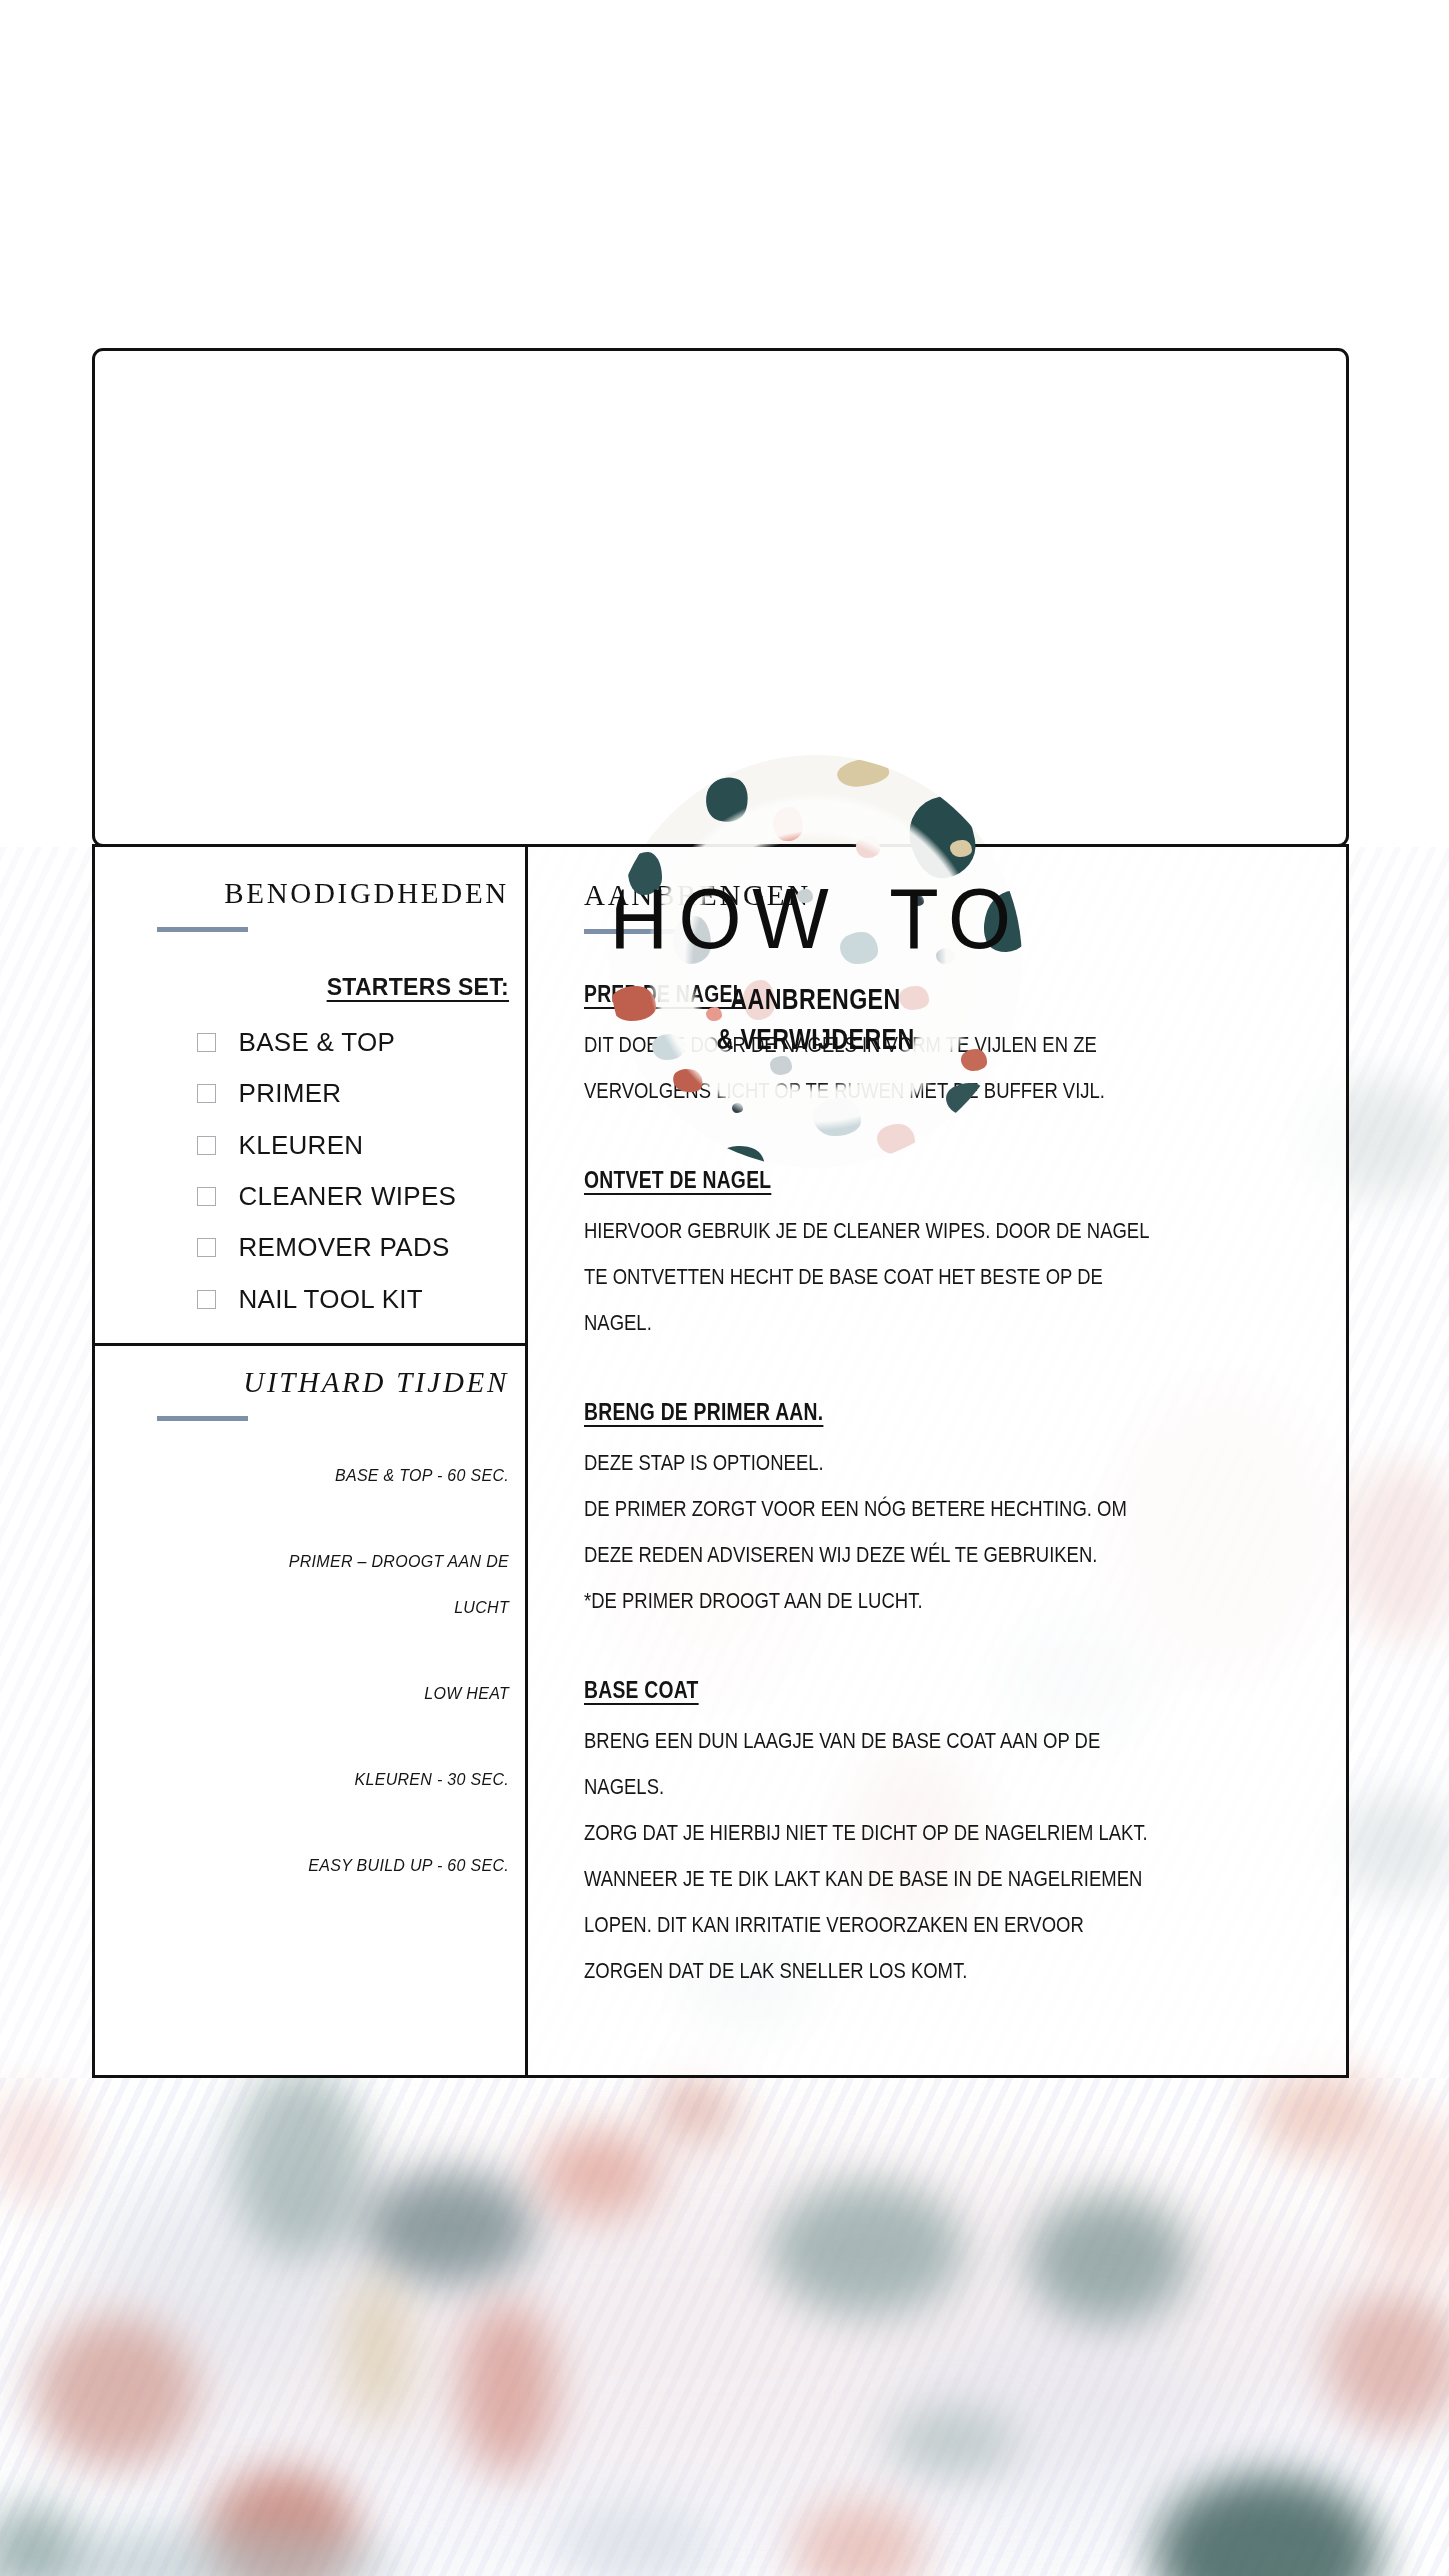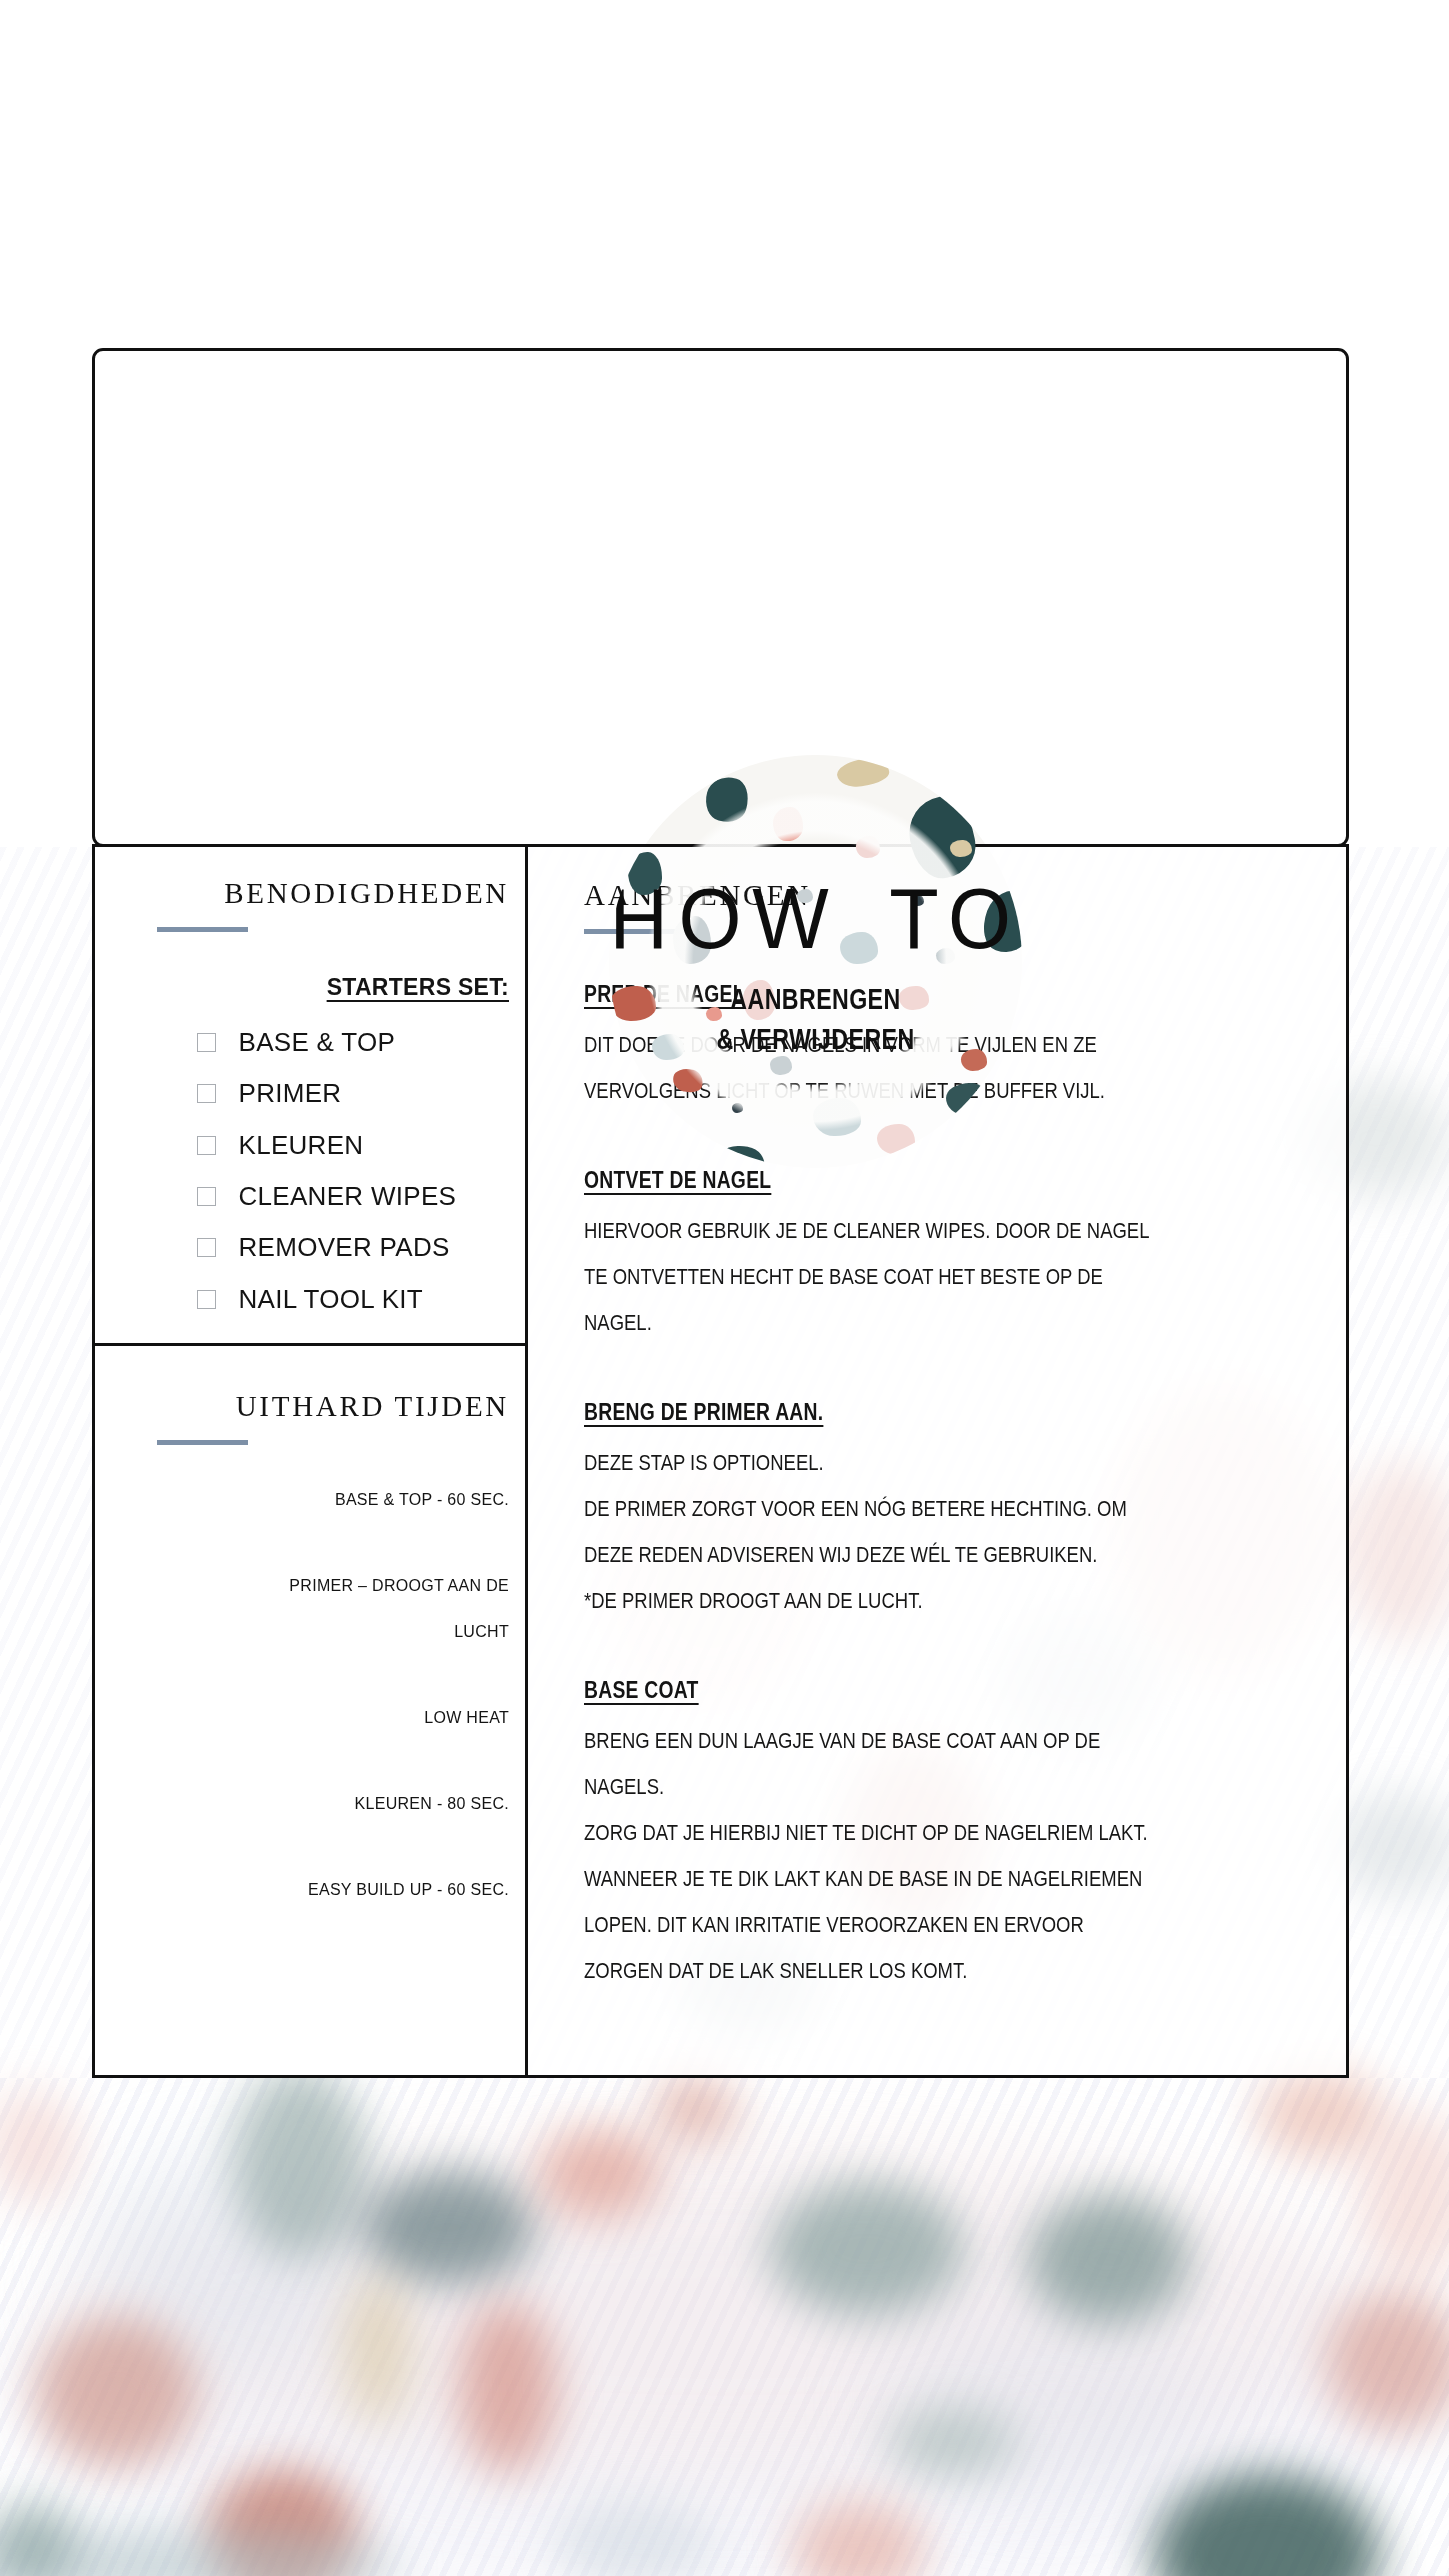--- a/index.html
+++ b/index.html
@@ -22,21 +22,21 @@
   .stripes.mid { top:847px; height:1231px; opacity:.45; }
   .stripes.bot { top:2078px; height:498px; opacity:.85; }
   
   .box { position:absolute; border:3.2px solid #101010; background:#ffffff; }
   .box-header { left:92px; top:348px;  width:1257px; height:499px;border-radius:11px; }
   .box-benodigd { left:92px; top:844px; width:436px;  height:502px; }
   .box-uithard  { left:92px; top:1343px; width:436px;  height:735px; }
   .box-aanbreng { left:525px; top:844px; width:824px; height:1234px;
                   background:rgba(255,255,255,0.78); }
   .box-benodigd, .box-uithard { padding:29.5px 16px 0 62px;text-align:right; }
-  .box-uithard { padding-top:44px; }
+  .box-uithard { padding-top:20px;font-style:italic; }
   .box-aanbreng { padding:32px 38px 0 56px; }
   
   .logo-circle {
     position:absolute; left:514px; top:404px; width:413px; height:413px;
     border-radius:50%; background:#f7f6f3; overflow:hidden;
   }
   .logo-circle::after {
     content:""; position:absolute; inset:0; border-radius:50%; z-index:2;
     background:radial-gradient(circle at 50% 50%,
       rgba(252,252,251,0) 0 122px,
@@ -209,21 +209,21 @@
       <div class="u-line">BASE &amp; TOP - 60 SEC.</div>
     </div>
     <div class="u-item">
       <div class="u-line">PRIMER – DROOGT AAN DE</div>
       <div class="u-line">LUCHT</div>
     </div>
     <div class="u-item">
       <div class="u-line">LOW HEAT</div>
     </div>
     <div class="u-item">
-      <div class="u-line">KLEUREN - 80 SEC.</div>
+      <div class="u-line">KLEUREN - 30 SEC.</div>
     </div>
     <div class="u-item">
       <div class="u-line">EASY BUILD UP - 60 SEC.</div>
     </div>
   </div>
 
   <div class="box box-aanbreng">
     <div class="serif-h">AANBRENGEN</div>
     <div class="h-bar"></div>
 

